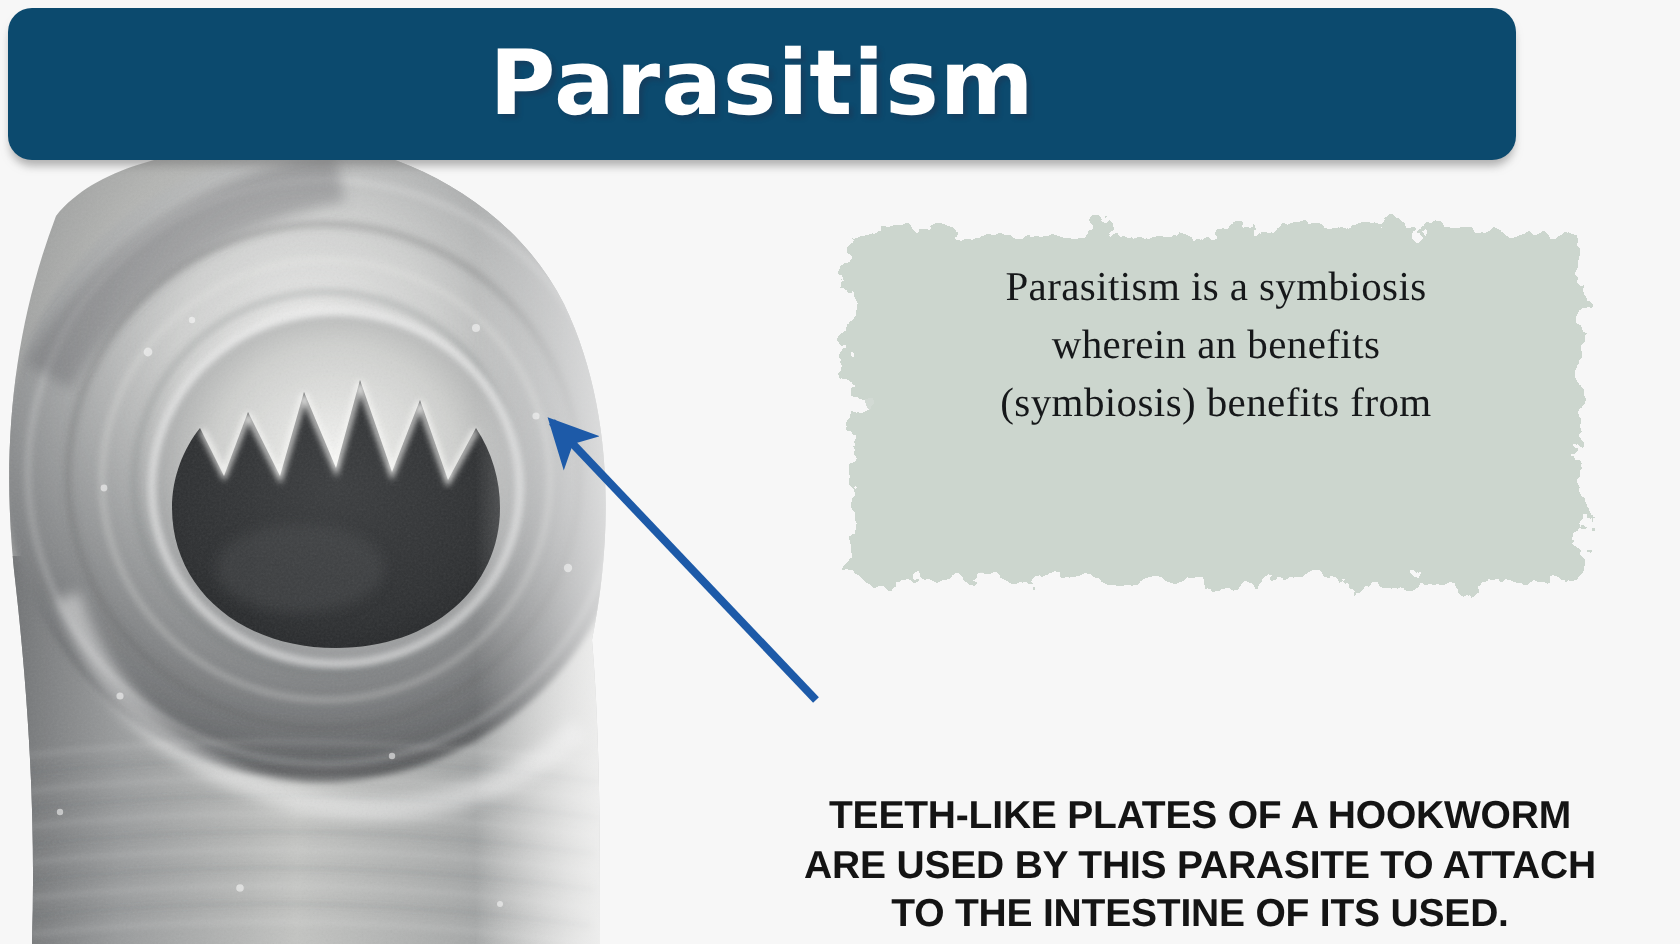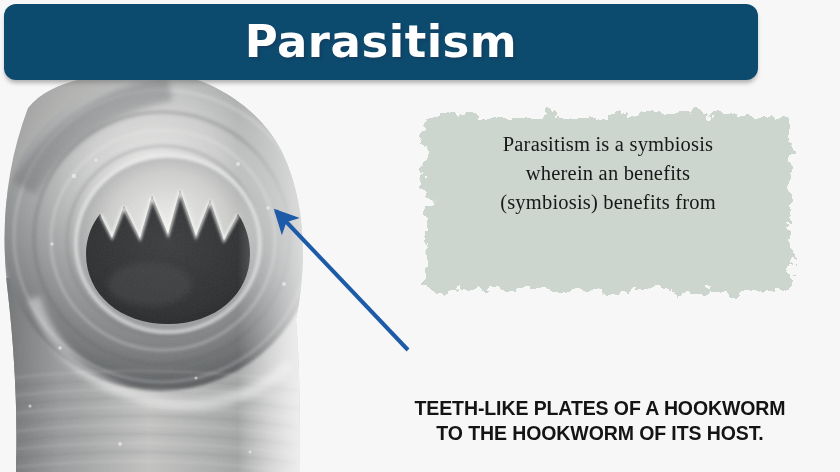--- a/index.html
+++ b/index.html
@@ -300,16 +300,17 @@
     <defs>
       <marker id="arrowHead" markerWidth="7" markerHeight="7" refX="5.4" refY="3.5" orient="auto" markerUnits="strokeWidth">
         <path d="M 0,0.4 L 6.2,3.5 L 0,6.6 L 1.6,3.5 Z" fill="#1d5aa8"></path>
       </marker>
     </defs>
     <line x1="408" y1="350" x2="276" y2="211" stroke="#1d5aa8" stroke-width="4" stroke-linecap="butt" marker-end="url(#arrowHead)"></line>
   </svg>
 
   <div id="caption">
     <span class="ln">TEETH-LIKE PLATES OF A HOOKWORM</span>
-    <span class="ln">TO THE HOOKWORM OF ITS HOST.</span>
+    <span class="ln">ARE USED BY THIS PARASITE TO ATTACH</span>
+    <span class="ln">TO THE INTESTINE OF ITS USED.</span>
   </div>
 
 </div>
 
 </body></html>

